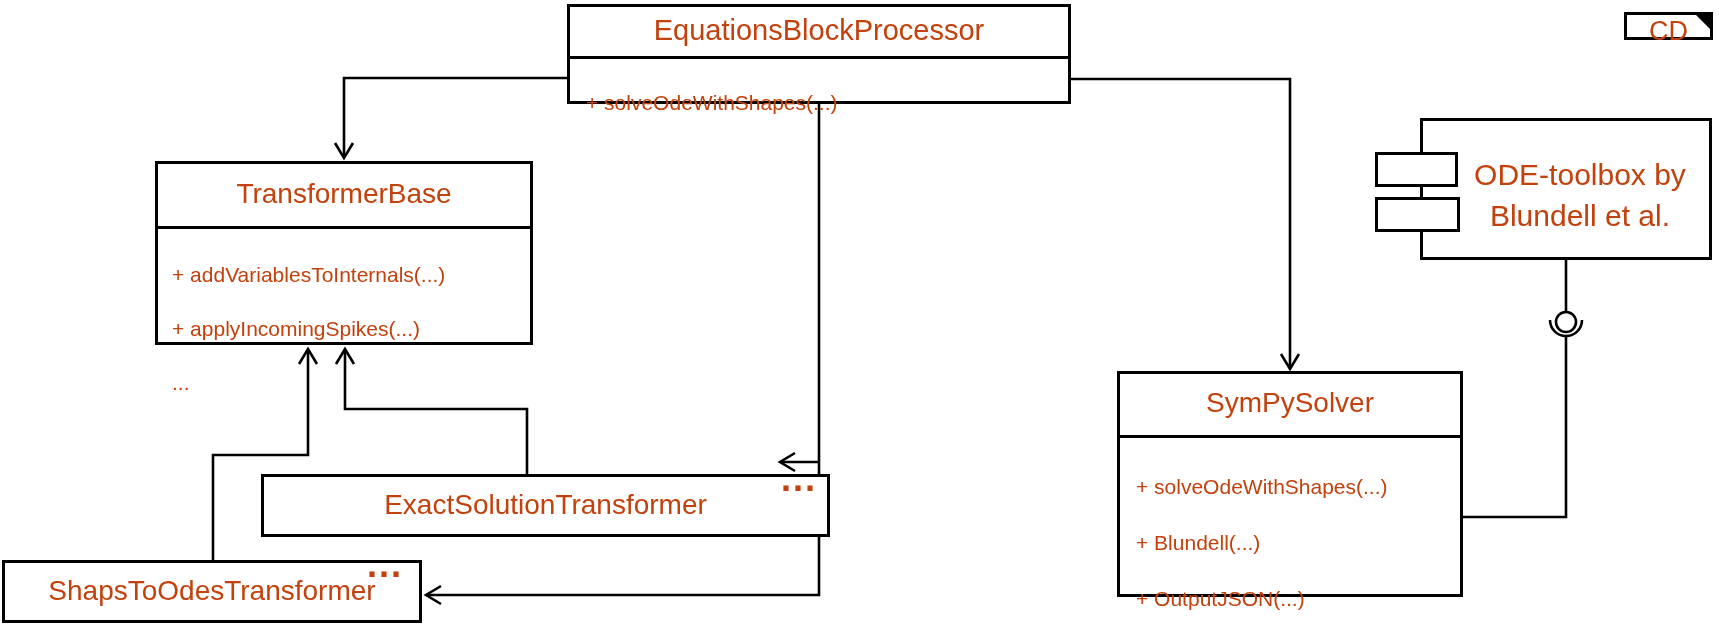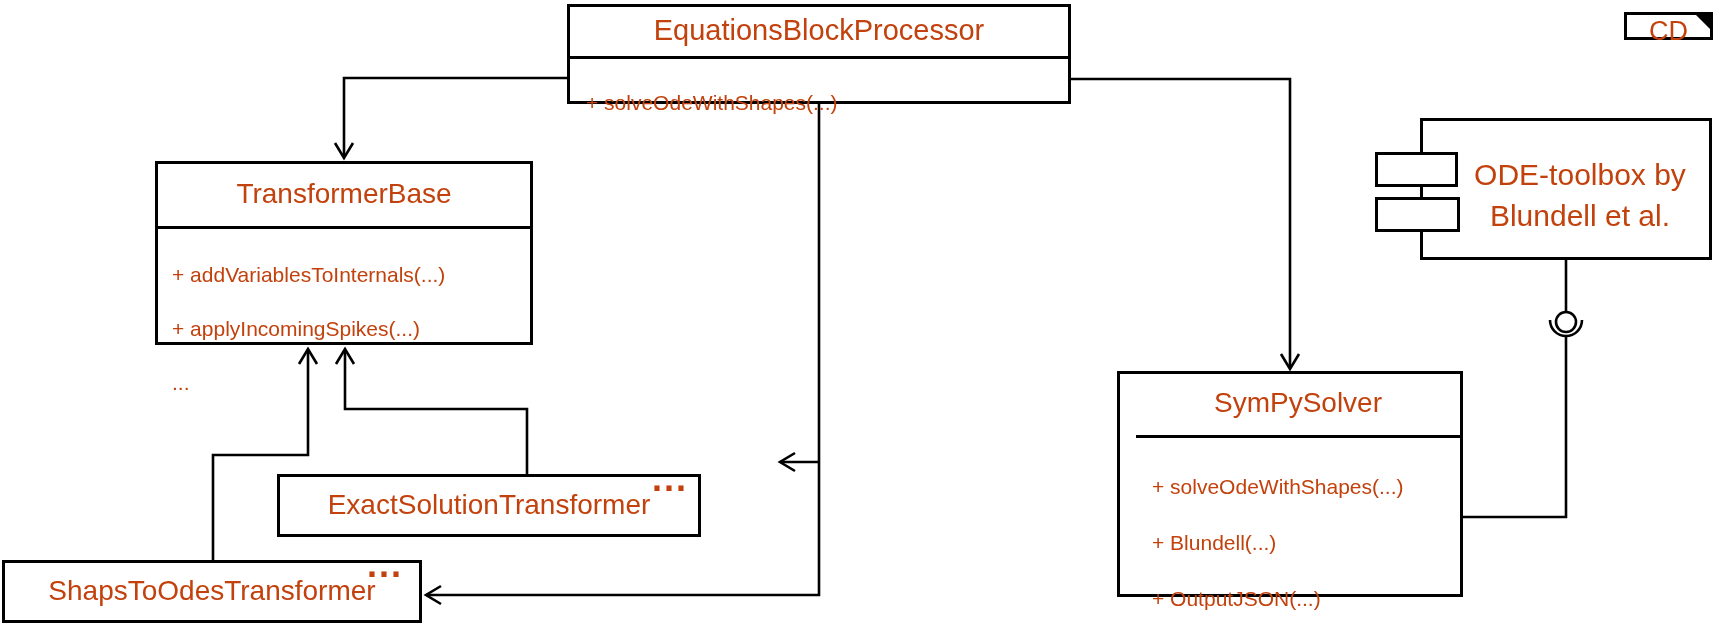--- a/index.html
+++ b/index.html
@@ -64,27 +64,27 @@
   }
   
   #box-ebp { left: 567px; top: 4px; width: 504px; height: 100px; }
   #box-ebp .class-title { font-size: 29px; line-height: 46px; height: 49px; }
   #box-ebp .methods { padding: 7px 0 0 16px; line-height: 32px; }
   
   #box-tb { left: 155px; top: 161px; width: 378px; height: 184px; }
   #box-tb .class-title { line-height: 59px; height: 62px; }
   #box-tb .methods { padding: 8px 0 0 14px; line-height: 33px; }
   
-  #box-est { left: 277px; top: 474px; width: 424px; height: 63px; }
+  #box-est { left: 261px; top: 474px; width: 569px; height: 63px; }
   #box-est .class-title { line-height: 55px; }
   
   #box-sot { left: 2px; top: 560px; width: 420px; height: 63px; }
   #box-sot .class-title { line-height: 55px; }
   
-  #box-sps { left: 1117px; top: 371px; width: 346px; height: 226px; padding-left: 16px; }
+  #box-sps { left: 1117px; top: 371px; width: 346px; height: 226px; }
   #box-sps .class-title { line-height: 58px; height: 61px; }
   #box-sps .methods { padding: 10px 0 0 16px; line-height: 35px; }
   
   #box-component { left: 1420px; top: 118px; width: 292px; height: 142px; }
   .component-label {
     position: absolute;
     left: 32px; right: 4px; top: 33px;
     text-align: center;
     font-size: 30px;
     line-height: 41px;

